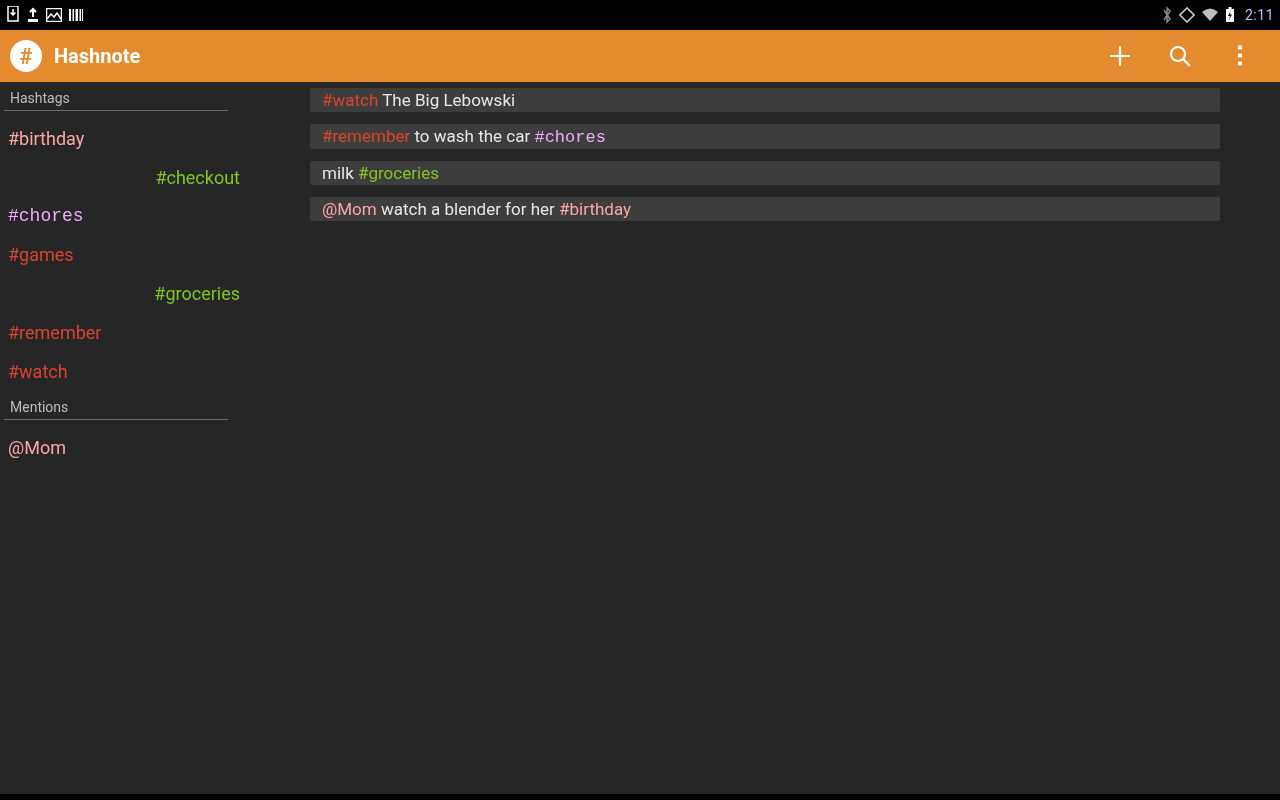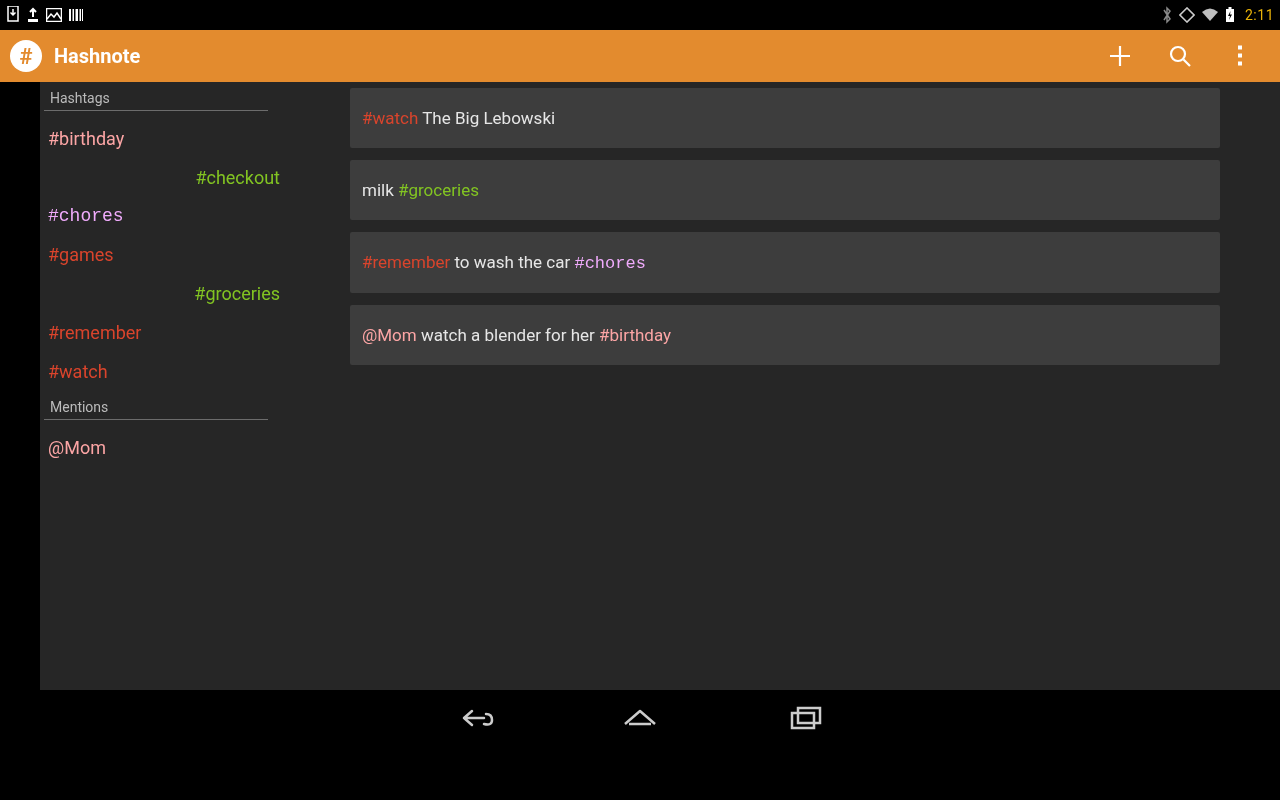--- a/index.html
+++ b/index.html
@@ -6,21 +6,21 @@
   html, body { width: 1280px; height: 800px; font-family: Roboto, "Helvetica Neue", Arial, sans-serif; background: #000; overflow: hidden; }
 
   
   .status-bar {
     height: 30px;
     background: #000;
     display: flex;
     align-items: center;
     justify-content: space-between;
     padding: 12px 6px;
-    color: #eab308;
+    color: #c4b5fd;
     font-size: 14px;
   }
   .status-left, .status-right { display: flex; align-items: center; gap: 6px; }
   .status-bar svg { display: block; }
   .clock { font-size: 14px; letter-spacing: 0.5px; margin-left: 4px; }
 
   
   .action-bar {
     height: 52px;
     background: #e38b2e;
@@ -37,24 +37,23 @@
   .action-bar .title { font-size: 20px; font-weight: 700; }
   .action-bar .spacer { flex: 1; }
   .action-bar .ab-btn {
     width: 60px; height: 52px; display: flex; align-items: center; justify-content: center;
     cursor: pointer;
   }
   .action-bar .ab-btn svg { stroke: #fff; }
 
   
   .main {
-    height: 608px; 
+    height: 712px; 
     background: #262626;
     display: flex;
-    margin-left: 40px;
   }
   .sidebar {
     width: 240px;
     padding: 6px 0 0 0;
     color: #ddd;
   }
   .section-title {
     font-size: 14px;
     color: #bbb;
     padding: 2px 0 4px 10px;
@@ -73,21 +72,21 @@
   .note-list {
     flex: 1;
     padding: 6px 60px 0 70px;
     display: flex;
     flex-direction: column;
     gap: 12px;
   }
   .note {
     background: #3d3d3d;
     border-radius: 2px;
-    padding: 20px 12px;
+    padding: 2px 12px;
     font-size: 17px;
     color: #e6e6e6;
     cursor: pointer;
   }
   .note span { white-space: pre; }
 
   
   .c-blue   { color: #fca5a5; }
   .c-green  { color: #82c422; text-align: right; }
   .c-amber  { color: #f0abfc; font-family: Liberation Mono, monospace; }
@@ -204,22 +203,22 @@
 
     <div class="section-title" style="margin-top:6px;">Mentions</div>
     <div class="section-underline"></div>
     <div id="mention-list">
         <div class="sidebar-item c-blue">@Mom</div>
       </div>
   </div>
 
   <div class="note-list" id="note-list">
       <div class="note"><span class="c-red">#watch</span><span> The Big Lebowski</span></div>
+      <div class="note"><span class="c-red">#remember</span><span> to wash the car </span><span class="c-amber">#chores</span></div>
       <div class="note"><span>milk </span><span class="c-green">#groceries</span></div>
-      <div class="note"><span class="c-red">#remember</span><span> to wash the car </span><span class="c-amber">#chores</span></div>
       <div class="note"><span class="c-blue">@Mom</span><span> watch a blender for her </span><span class="c-blue">#birthday</span></div>
     </div>
 </div>
 
 <div class="nav-bar">
   <div class="nav-btn">
     <svg width="40" height="28" viewBox="0 0 40 28">
         <path d="M32 10 Q38 10 38 16 Q38 22 30 20 M10 14 H30 M10 14 L18 7 M10 14 L18 21" fill="none" stroke="#ccc" stroke-width="2.5" stroke-linecap="round"></path>
       </svg>
   </div>

